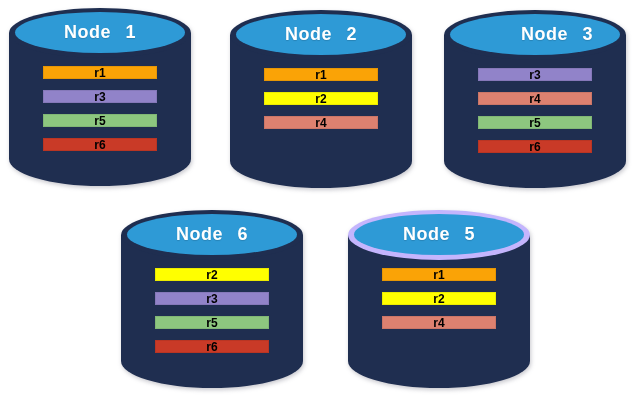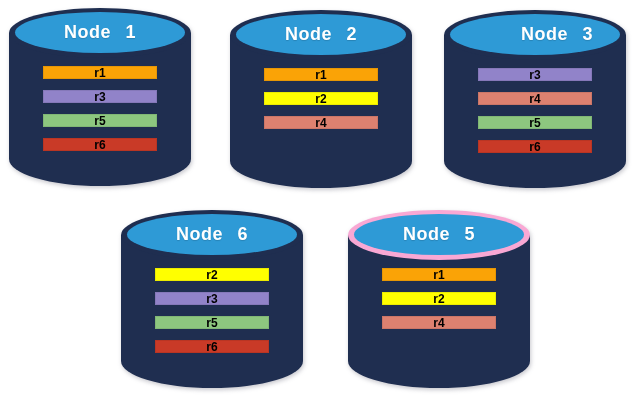--- a/index.html
+++ b/index.html
@@ -129,21 +129,21 @@
     </div>
     <div class="bars">
         <div class="bar" style="background: rgb(255, 255, 0); color: rgb(0, 0, 0);">r2</div>
         <div class="bar" style="background: rgb(145, 131, 201); color: rgb(0, 0, 0);">r3</div>
         <div class="bar" style="background: rgb(141, 199, 127); color: rgb(0, 0, 0);">r5</div>
         <div class="bar" style="background: rgb(201, 58, 39); color: rgb(0, 0, 0);">r6</div>
       </div>
   </div>
     <div class="cylinder" style="left: 348px; top: 210px;">
     <div class="cyl-body" style="background: rgb(31, 46, 80);"></div>
-    <div class="cyl-top" style="background: #f9a8d4;">
+    <div class="cyl-top" style="background: #c4b5fd;">
       <div class="cyl-top-face" style="background: rgb(46, 154, 214);">
         <span class="node-label" style="color: rgb(255, 255, 255);">Node 5</span>
       </div>
     </div>
     <div class="bars">
         <div class="bar" style="background: rgb(250, 163, 6); color: rgb(0, 0, 0);">r1</div>
         <div class="bar" style="background: rgb(255, 255, 0); color: rgb(0, 0, 0);">r2</div>
         <div class="bar" style="background: rgb(221, 129, 112); color: rgb(0, 0, 0);">r4</div>
       </div>
   </div>

